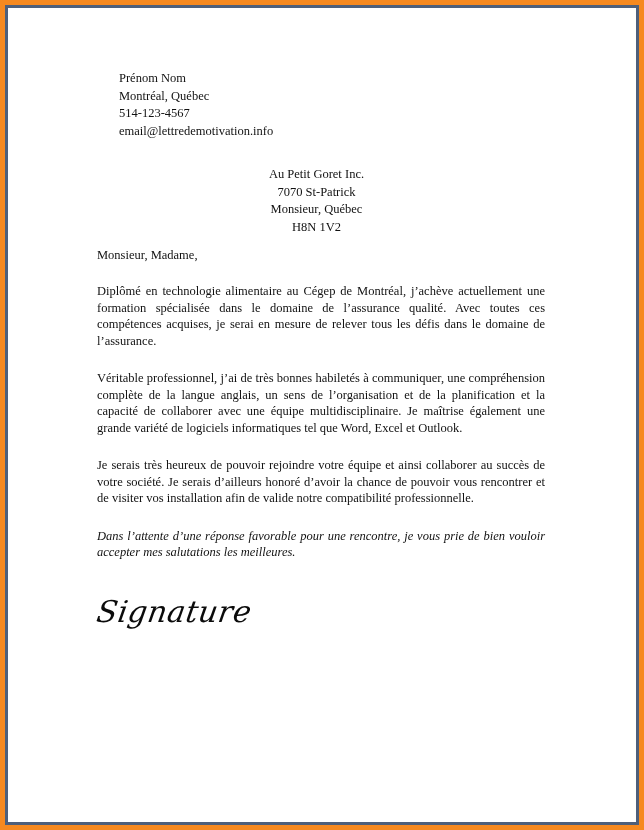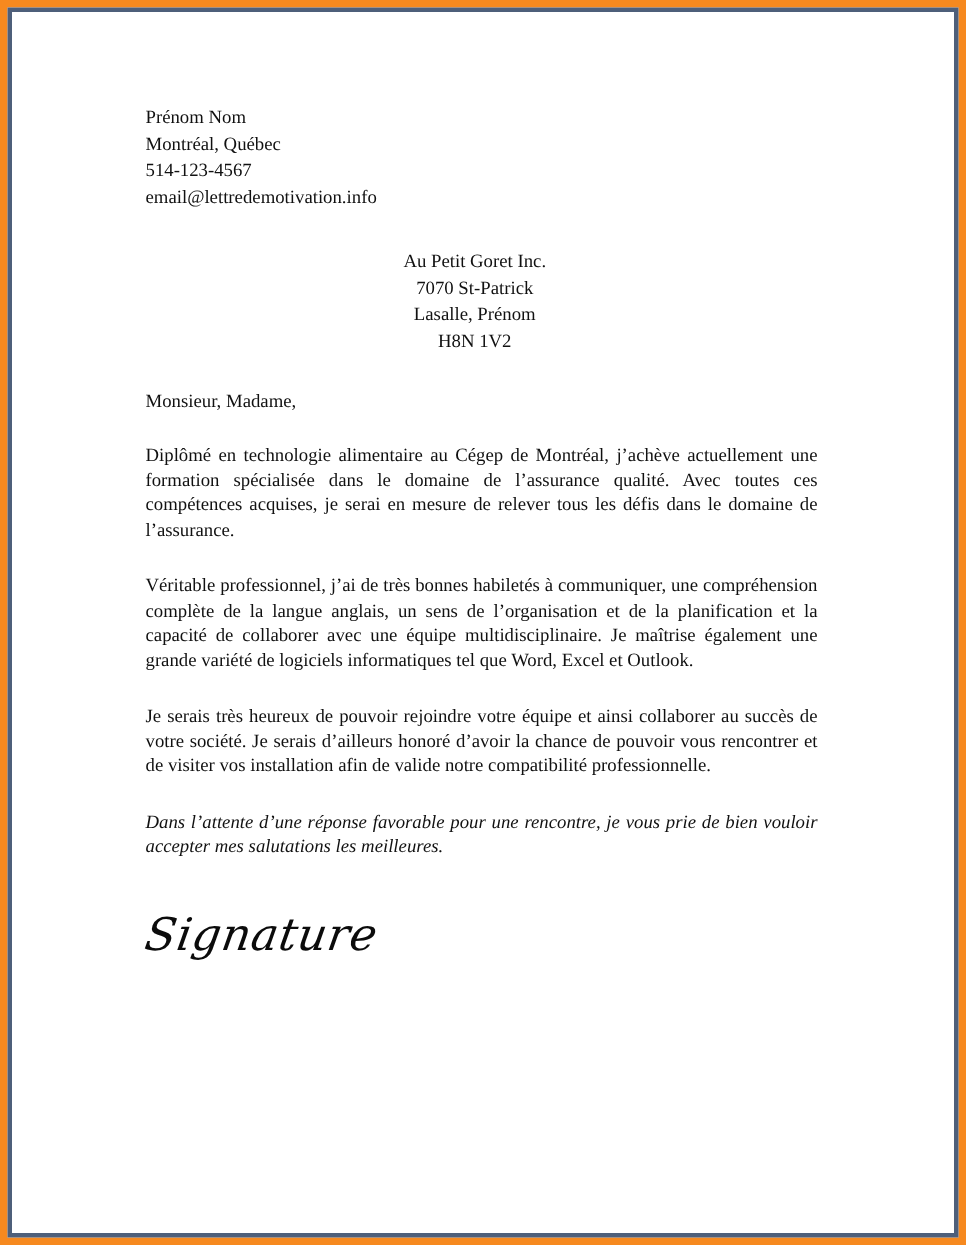--- a/index.html
+++ b/index.html
@@ -38,21 +38,21 @@
     padding: 62px 88px 40px 89px;
     position: relative;
   }
 
   
   .sender {
     line-height: 17.5px;
     font-size: 12.5px;
     color: #111111;
   }
-  .sender div { white-space: nowrap; }
+  .sender div { white-space: nowrap; margin-left: 22px; }
 
   
   .recipient {
     margin-top: 26px;
     text-align: center;
     line-height: 17.5px;
     font-size: 12.5px;
     color: #111111;
     padding-right: 12px;
   }
@@ -61,21 +61,21 @@
   
   .date-line {
     margin-top: 28px;
     padding-left: 166px;
     font-size: 12.5px;
     color: #111111;
   }
 
   
   .salutation {
-    margin-top: 24px;
+    margin-top: 12px;
     font-size: 12.5px;
     color: #111111;
   }
 
   
   .body-copy {
     margin-top: 20px;
     width: 448px;
   }
   .body-copy p {
@@ -114,21 +114,21 @@
       <div class="sender">
         <div>Prénom Nom</div>
         <div>Montréal, Québec</div>
         <div>514-123-4567</div>
         <div>email@lettredemotivation.info</div>
       </div>
 
       <div class="recipient">
         <div>Au Petit Goret Inc.</div>
         <div>7070 St-Patrick</div>
-        <div>Lasalle, Prénom</div>
+        <div>Monsieur, Québec</div>
         <div>H8N 1V2</div>
       </div>
 
 
       <div class="salutation">Monsieur, Madame,</div>
 
       <div class="body-copy">
         <p>Diplômé en technologie alimentaire au Cégep de Montréal, j’achève actuellement une formation spécialisée  dans le domaine de l’assurance qualité. Avec toutes ces compétences acquises, je serai en mesure de relever tous les défis dans le domaine de l’assurance.</p>
         <p>Véritable professionnel, j’ai de très bonnes habiletés à communiquer, une compréhension complète de la langue anglais, un sens de l’organisation et de la planification et la capacité de collaborer avec une équipe multidisciplinaire. Je maîtrise également une grande variété de logiciels informatiques tel que Word, Excel et Outlook.</p>
         <p>Je serais très heureux de pouvoir rejoindre votre équipe et ainsi collaborer au succès de votre société. Je serais d’ailleurs honoré d’avoir la chance de pouvoir vous rencontrer et de visiter vos installation  afin de valide notre compatibilité  professionnelle.</p>

